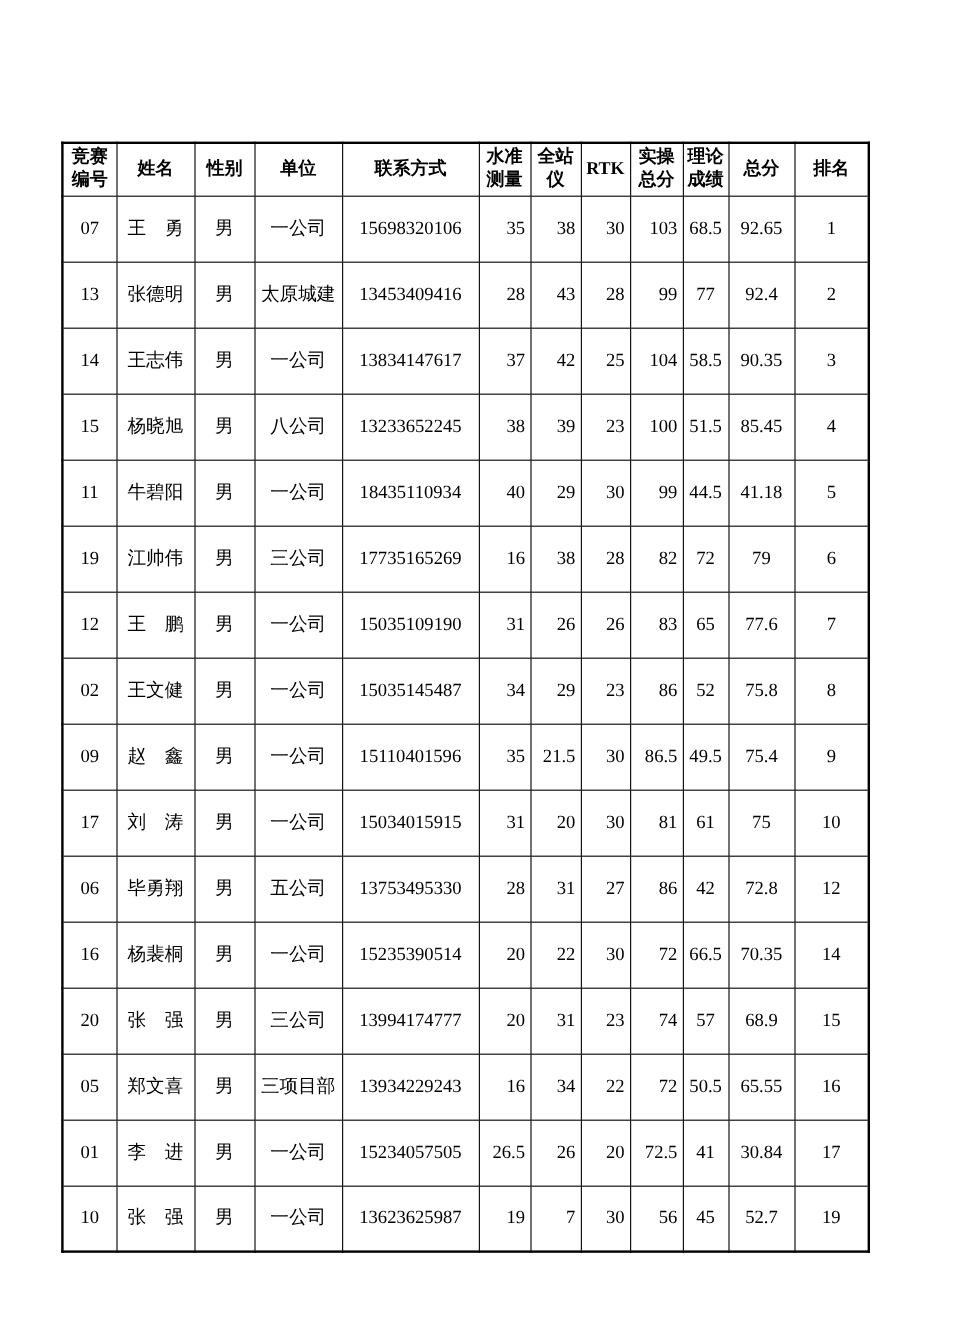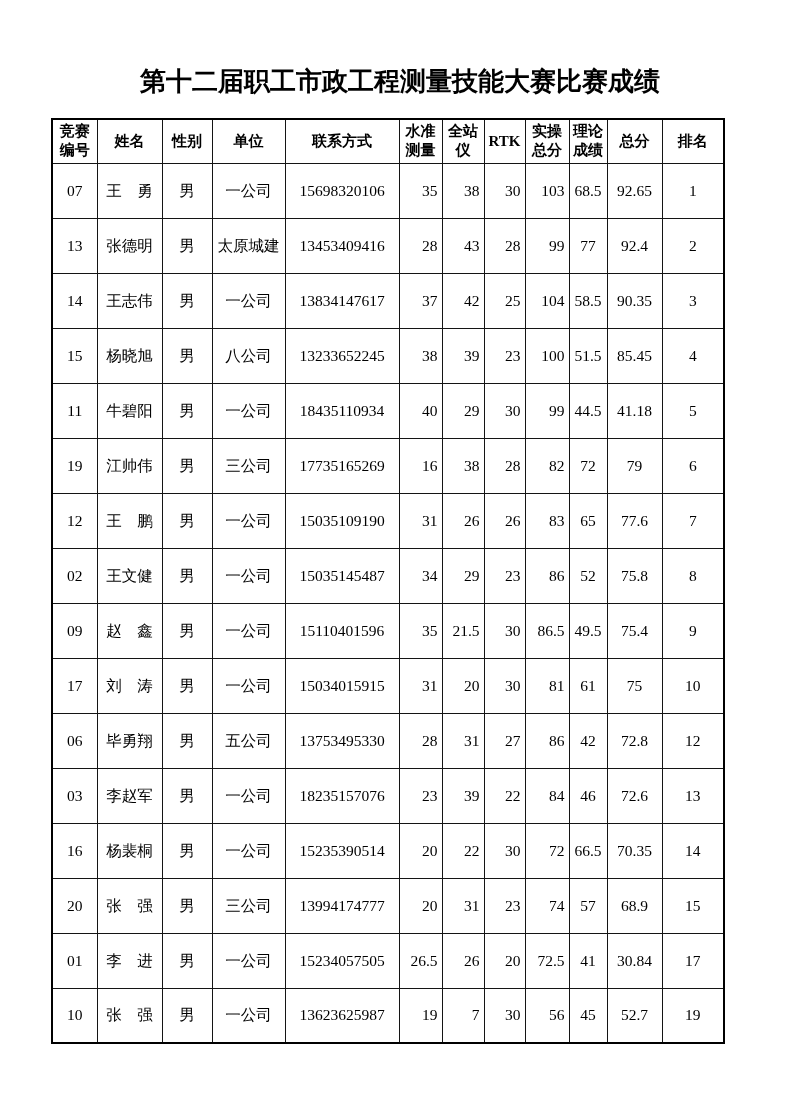--- a/index.html
+++ b/index.html
@@ -59,21 +59,20 @@
   }
   td.al-right {
     text-align: right;
     padding-right: 4px;
   }
 </style>
 </head>
 <body>
 
 <div class="page">
-  <div class="doc-title">第十二届职工市政工程测量技能大赛比赛成绩</div>
 
   <table class="results">
     <colgroup id="colgroup">
         <col style="width: 45px;">
         <col style="width: 65px;">
         <col style="width: 50px;">
         <col style="width: 73px;">
         <col style="width: 114px;">
         <col style="width: 43px;">
         <col style="width: 42px;">
@@ -253,34 +252,20 @@
           <td>13753495330</td>
           <td class="al-right">28</td>
           <td class="al-right">31</td>
           <td class="al-right">27</td>
           <td class="al-right">86</td>
           <td>42</td>
           <td>72.8</td>
           <td>12</td>
         </tr>
         <tr>
-          <td>03</td>
-          <td>李赵军</td>
-          <td>男</td>
-          <td>一公司</td>
-          <td>18235157076</td>
-          <td class="al-right">23</td>
-          <td class="al-right">39</td>
-          <td class="al-right">22</td>
-          <td class="al-right">84</td>
-          <td>46</td>
-          <td>72.6</td>
-          <td>13</td>
-        </tr>
-        <tr>
           <td>16</td>
           <td>杨裴桐</td>
           <td>男</td>
           <td>一公司</td>
           <td>15235390514</td>
           <td class="al-right">20</td>
           <td class="al-right">22</td>
           <td class="al-right">30</td>
           <td class="al-right">72</td>
           <td>66.5</td>
@@ -295,20 +280,34 @@
           <td>13994174777</td>
           <td class="al-right">20</td>
           <td class="al-right">31</td>
           <td class="al-right">23</td>
           <td class="al-right">74</td>
           <td>57</td>
           <td>68.9</td>
           <td>15</td>
         </tr>
         <tr>
+          <td>05</td>
+          <td>郑文喜</td>
+          <td>男</td>
+          <td>三项目部</td>
+          <td>13934229243</td>
+          <td class="al-right">16</td>
+          <td class="al-right">34</td>
+          <td class="al-right">22</td>
+          <td class="al-right">72</td>
+          <td>50.5</td>
+          <td>65.55</td>
+          <td>16</td>
+        </tr>
+        <tr>
           <td>01</td>
           <td>李　进</td>
           <td>男</td>
           <td>一公司</td>
           <td>15234057505</td>
           <td class="al-right">26.5</td>
           <td class="al-right">26</td>
           <td class="al-right">20</td>
           <td class="al-right">72.5</td>
           <td>41</td>

